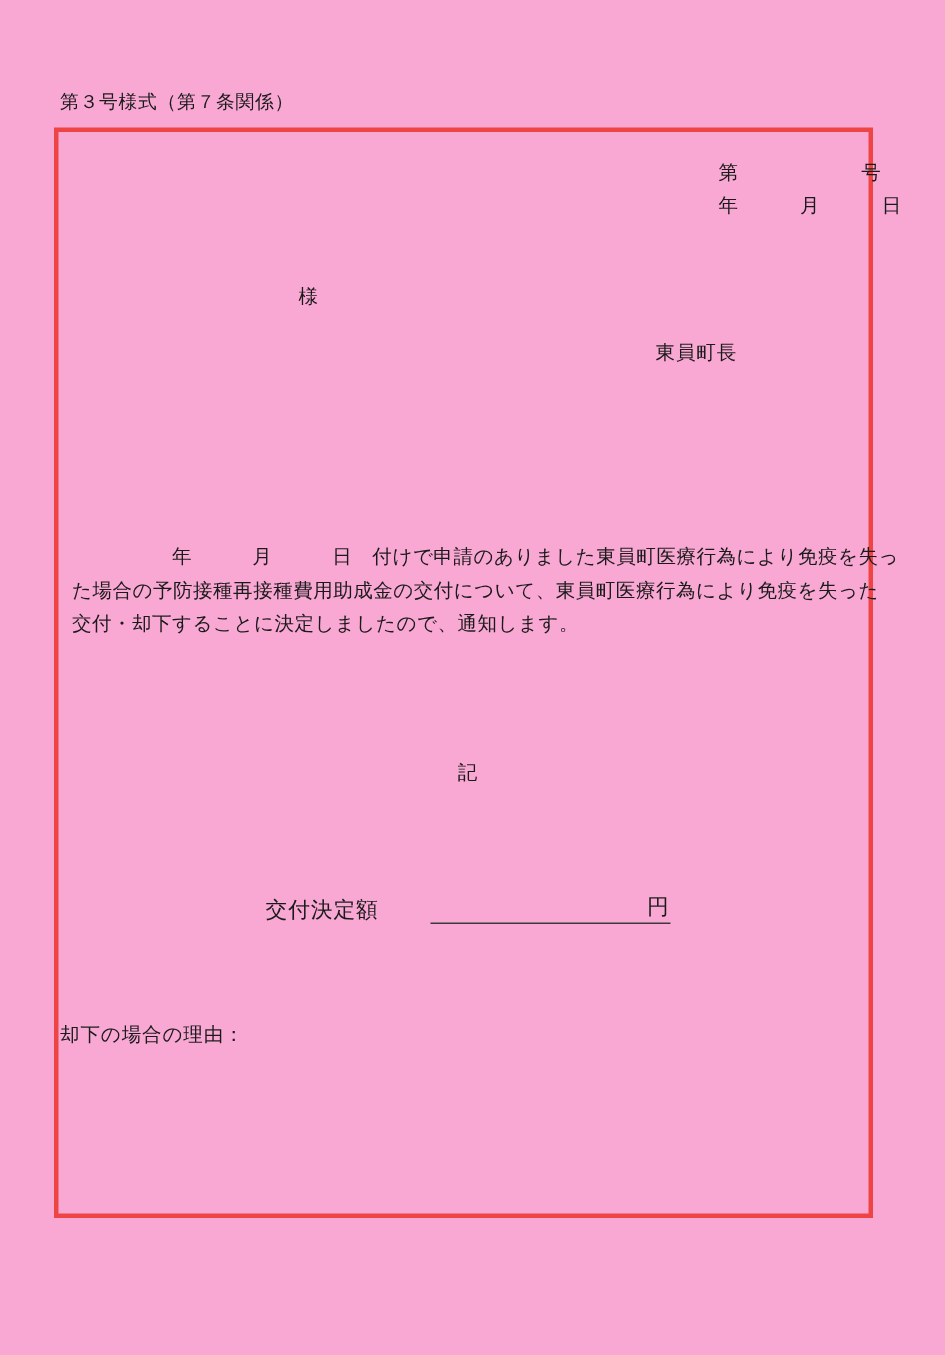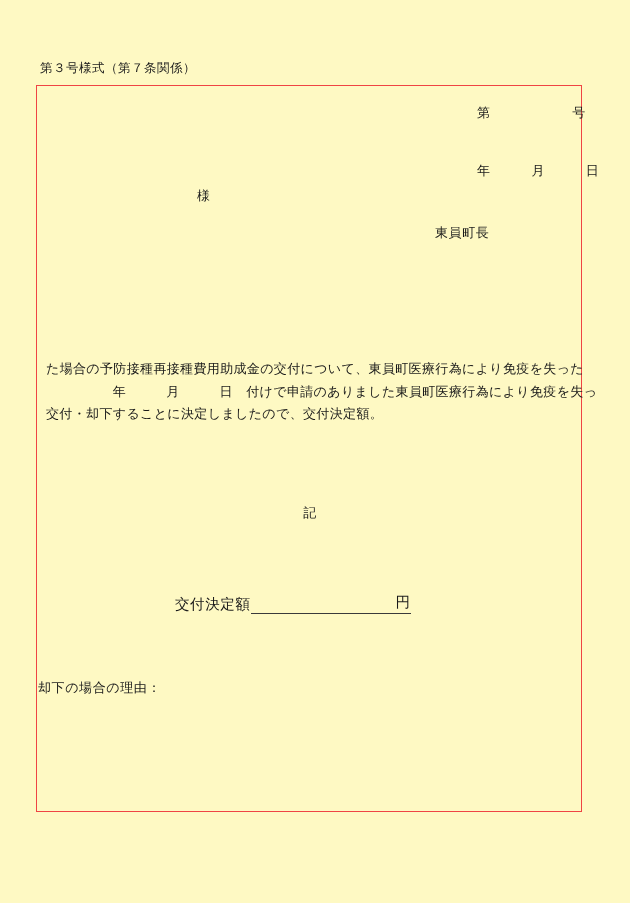--- a/index.html
+++ b/index.html
@@ -8,40 +8,40 @@
     background: #ffffff;
   }
   body {
     font-family: "Liberation Serif", "DejaVu Serif", serif;
     color: #1a1a1a;
   }
   #page {
     position: relative;
     width: 630px;
     height: 903px;
-    background: #fef9c3;
+    background: #f9a8d4;
     overflow: hidden;
   }
   
   .form-code {
     position: absolute;
     left: 40px;
     top: 60px;
     font-size: 12.5px;
     letter-spacing: 0.5px;
     white-space: nowrap;
   }
   
   .frame {
     position: absolute;
     left: 36px;
     top: 85px;
     width: 546px;
     height: 727px;
-    border: 1px solid #ef4444;
+    border: 3px solid #ef4444;
     box-sizing: border-box;
     background: transparent;
   }
   .inner {
     position: absolute;
     left: 0;
     top: 0;
     right: 0;
     bottom: 0;
   }
@@ -53,21 +53,20 @@
     letter-spacing: 0.6px;
   }
   
   .doc-no {
     left: 440px;
     top: 20px;
   }
   .doc-date {
     left: 440px;
     top: 42px;
-    margin-top: 36px;
   }
   
   .addressee {
     left: 160px;
     top: 103px;
   }
   
   .issuer {
     left: 398px;
     top: 140px;
@@ -106,20 +105,21 @@
     position: absolute;
     left: 138px;
     top: 507px;
     font-size: 14.5px;
     letter-spacing: 0.6px;
     white-space: pre;
     display: flex;
     align-items: flex-end;
   }
   .amount-label {
+    margin-right: 34px;
   }
   .amount-fill {
     display: inline-block;
     border-bottom: 1px solid #3a3a3a;
     min-width: 160px;
     text-align: right;
     padding-bottom: 1px;
   }
   
   .reason {
@@ -141,23 +141,23 @@
       <div class="line doc-no">第　　　　　　号</div>
 
       <div class="line doc-date">年　　　月　　　日</div>
 
       <div class="line addressee">様</div>
 
       <div class="line issuer">東員町長</div>
 
 
       <div class="body-block">
+        <div class="p-line">　　　　　年　　　月　　　日　付けで申請のありました東員町医療行為により免疫を失っ</div>
         <div class="p-line">た場合の予防接種再接種費用助成金の交付について、東員町医療行為により免疫を失った</div>
-        <div class="p-line">　　　　　年　　　月　　　日　付けで申請のありました東員町医療行為により免疫を失っ</div>
-        <div class="p-line">交付・却下することに決定しましたので、交付決定額。</div>
+        <div class="p-line">交付・却下することに決定しましたので、通知します。</div>
       </div>
 
       <div class="line ki">記</div>
 
       <div class="amount-row">
         <span class="amount-label">交付決定額</span>
         <span class="amount-fill"><span>円</span></span>
       </div>
 
       <div class="line reason">却下の場合の理由：</div>

